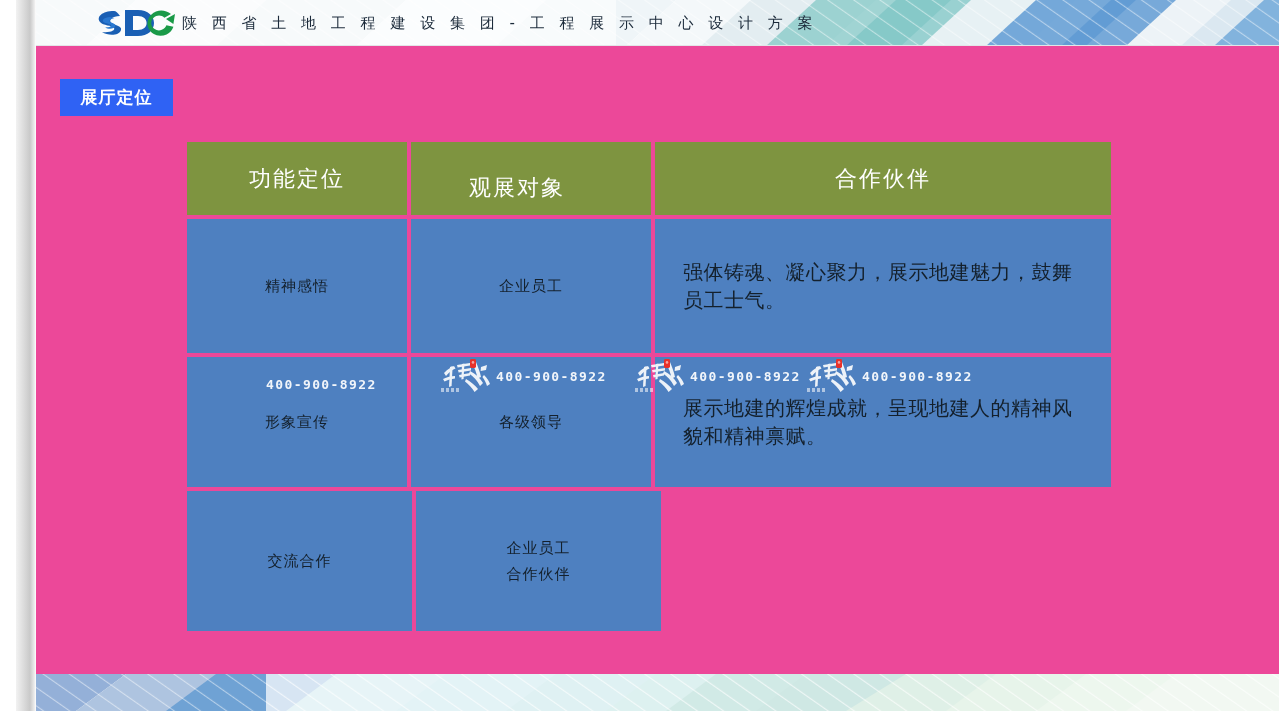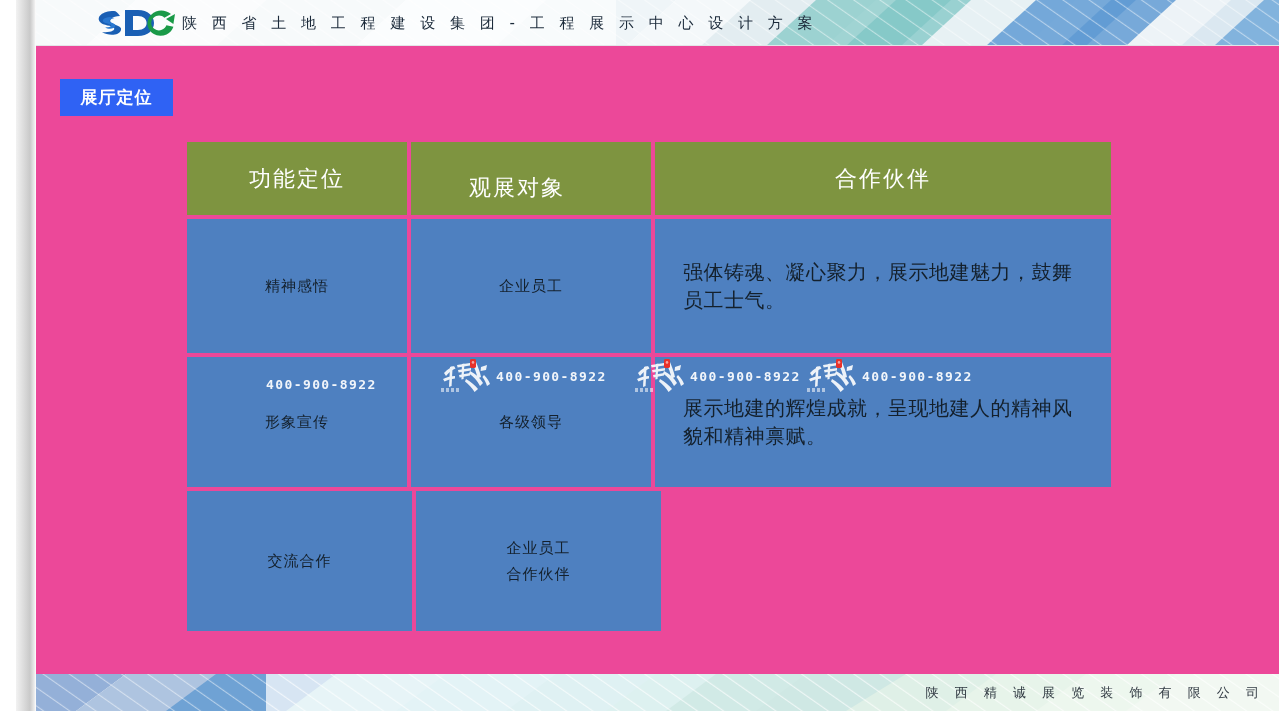--- a/index.html
+++ b/index.html
@@ -467,16 +467,15 @@
         <polygon points="790,0 920,0 870,37 740,37" fill="#53ab9d"></polygon>
         <polygon points="890,0 1010,0 960,37 830,37" fill="#8ec9a8"></polygon>
         <polygon points="980,0 1100,0 1050,37 930,37" fill="#a9d6b2"></polygon>
         <polygon points="1070,0 1190,0 1140,37 1020,37" fill="#bfe0c2"></polygon>
         <polygon points="1160,0 1299,0 1299,37 1110,37" fill="#cfe7cf"></polygon>
       </g>
       <rect x="0" y="0" width="1279" height="37" fill="url(#fpat)" opacity="0.6"></rect>
       <rect x="250" y="0" width="1029" height="37" fill="#ffffff" opacity="0.72"></rect>
       <rect x="250" y="0" width="1029" height="37" fill="url(#fpat)" opacity="0.35"></rect>
     </svg>
-    <div class="footer-text">陕 西 精 诚 展 览 装 饰 有 限 公 司</div>
   </div>
 
 </div>
 
 </body></html>

